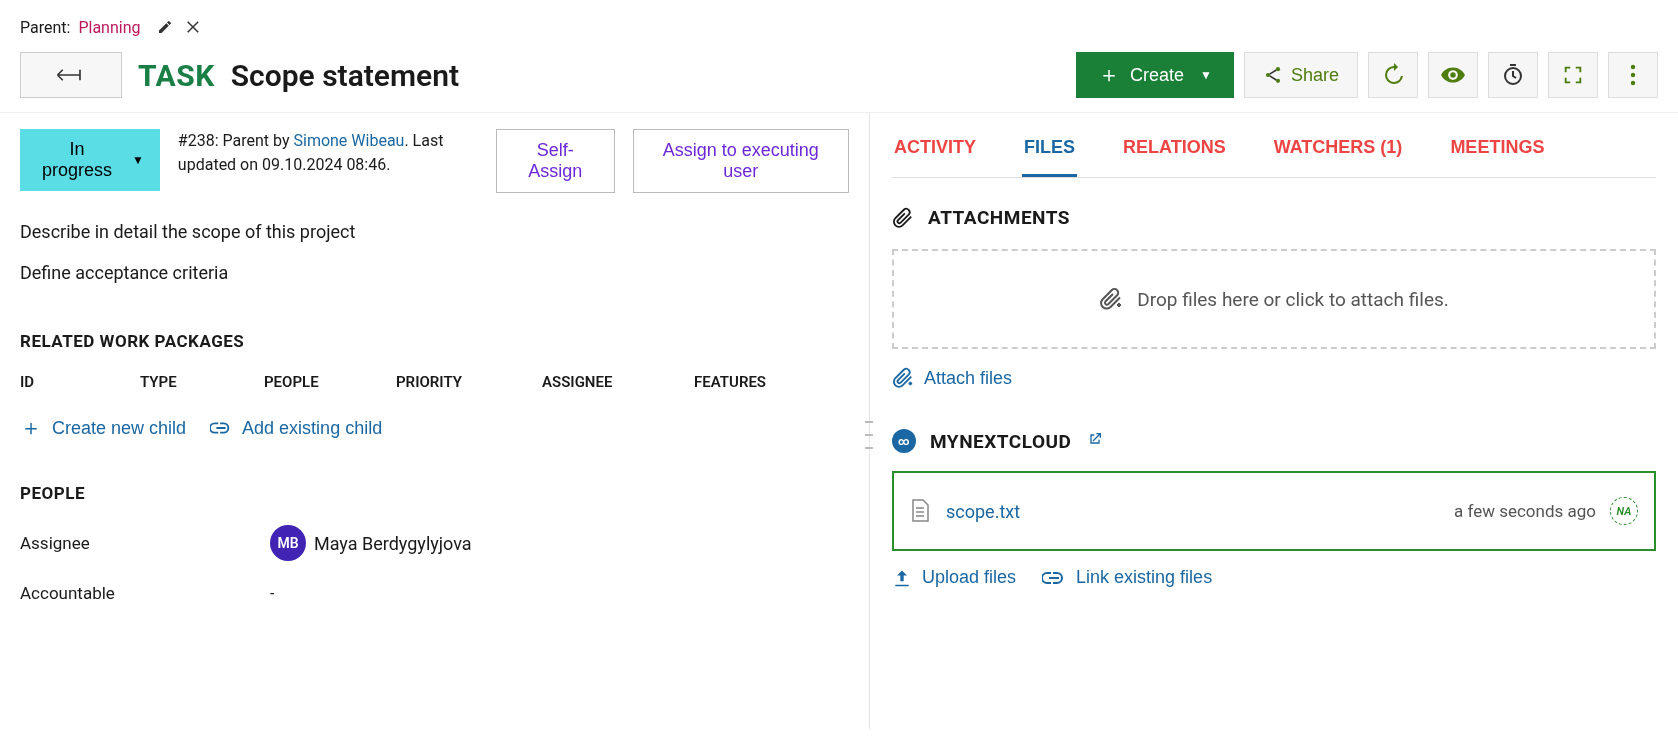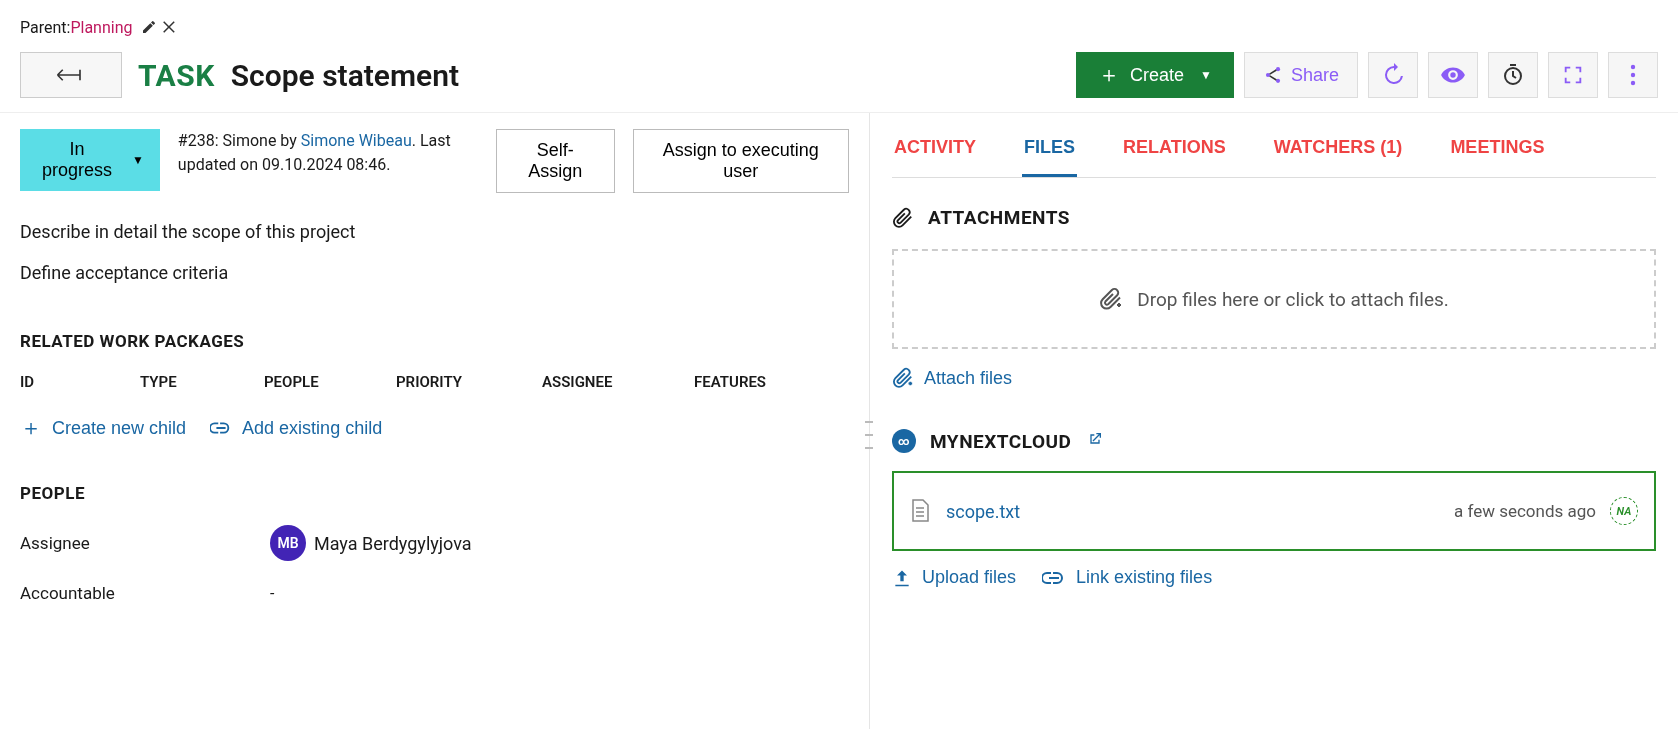--- a/index.html
+++ b/index.html
@@ -10,20 +10,21 @@
     background: #fff;
     width: 1678px;
     height: 736px;
     overflow: hidden;
   }
 
   .top-bar {
     padding: 16px 20px 8px 20px;
     display: flex;
     align-items: center;
+    gap: 8px;
     font-size: 16px;
   }
   .parent-label { color: #1a1a1a; }
   .parent-link { color: #be185d; text-decoration: none; margin-right: 6px; text-align: center; }
   .icon-btn-small {
     background: none; border: none; cursor: pointer;
     padding: 2px; color: #333; display: inline-flex; align-items: center;
   }
 
   .title-row {
@@ -45,39 +46,39 @@
   .create-btn {
     background: #1A7F37; color: #fff; border: none; padding: 0 22px;
     height: 46px; font-size: 18px; font-weight: 500; display: flex;
     align-items: center; gap: 10px; cursor: pointer;
   }
   .create-btn .plus { font-size: 22px; font-weight: 400; }
   .create-btn .caret { font-size: 12px; margin-left: 6px; }
   .share-btn, .icon-square-btn {
     background: #f6f6f6; border: 1px solid #ddd; height: 46px;
     display: flex; align-items: center; justify-content: center; cursor: pointer;
-    color: #8b5cf6;
+    color: #4d7c0f;
   }
   .share-btn { padding: 0 18px; gap: 8px; font-size: 18px; }
   .icon-square-btn { width: 50px; font-size: 22px; }
 
   .main { display: flex; height: calc(100% - 120px); }
   .left-pane { width: 870px; padding: 16px 20px; border-right: 1px solid #e5e5e5; }
   .right-pane { flex: 1; padding: 16px 22px; position: relative; }
 
   .status-row { display: flex; align-items: flex-start; gap: 18px; margin-bottom: 28px; }
   .status-chip {
     background: #5BDDE6; padding: 10px 16px; display: flex; align-items: center;
     gap: 14px; font-size: 18px; cursor: pointer; border: none;
   }
   .meta-text { font-size: 16px; color: #1a1a1a; line-height: 1.5; max-width: 300px; }
   .meta-text a { color: #1a67a3; text-decoration: none; }
   .assign-btn {
     border: 1px solid #bbb; background: #fff; padding: 10px 16px;
-    font-size: 18px; cursor: pointer; color: #000000;
+    font-size: 18px; cursor: pointer; color: #6d28d9;
   }
 
   .description { margin-bottom: 48px; }
   .description p { font-size: 18px; margin-bottom: 20px; }
 
   .section-title {
     font-size: 17px; font-weight: 700; letter-spacing: 0.5px;
     text-transform: uppercase; margin-bottom: 22px;
   }
 
@@ -243,21 +244,21 @@
 <div class="main">
 
   <div class="left-pane">
 
     <div class="status-row">
       <button class="status-chip">
         <span>In progress</span>
         <span style="font-size:12px;">▼</span>
       </button>
       <div class="meta-text">
-        <span>#238: Simone by </span><a href="#">Simone Wibeau</a><span>. Last updated on 09.10.2024 08:46.</span>
+        <span>#238: Parent by </span><a href="#">Simone Wibeau</a><span>. Last updated on 09.10.2024 08:46.</span>
       </div>
       <button class="assign-btn">Self-Assign</button>
       <button class="assign-btn">Assign to executing user</button>
     </div>
 
     <div class="description">
       <p>Describe in detail the scope of this project</p>
       <p>Define acceptance criteria</p>
     </div>
 

